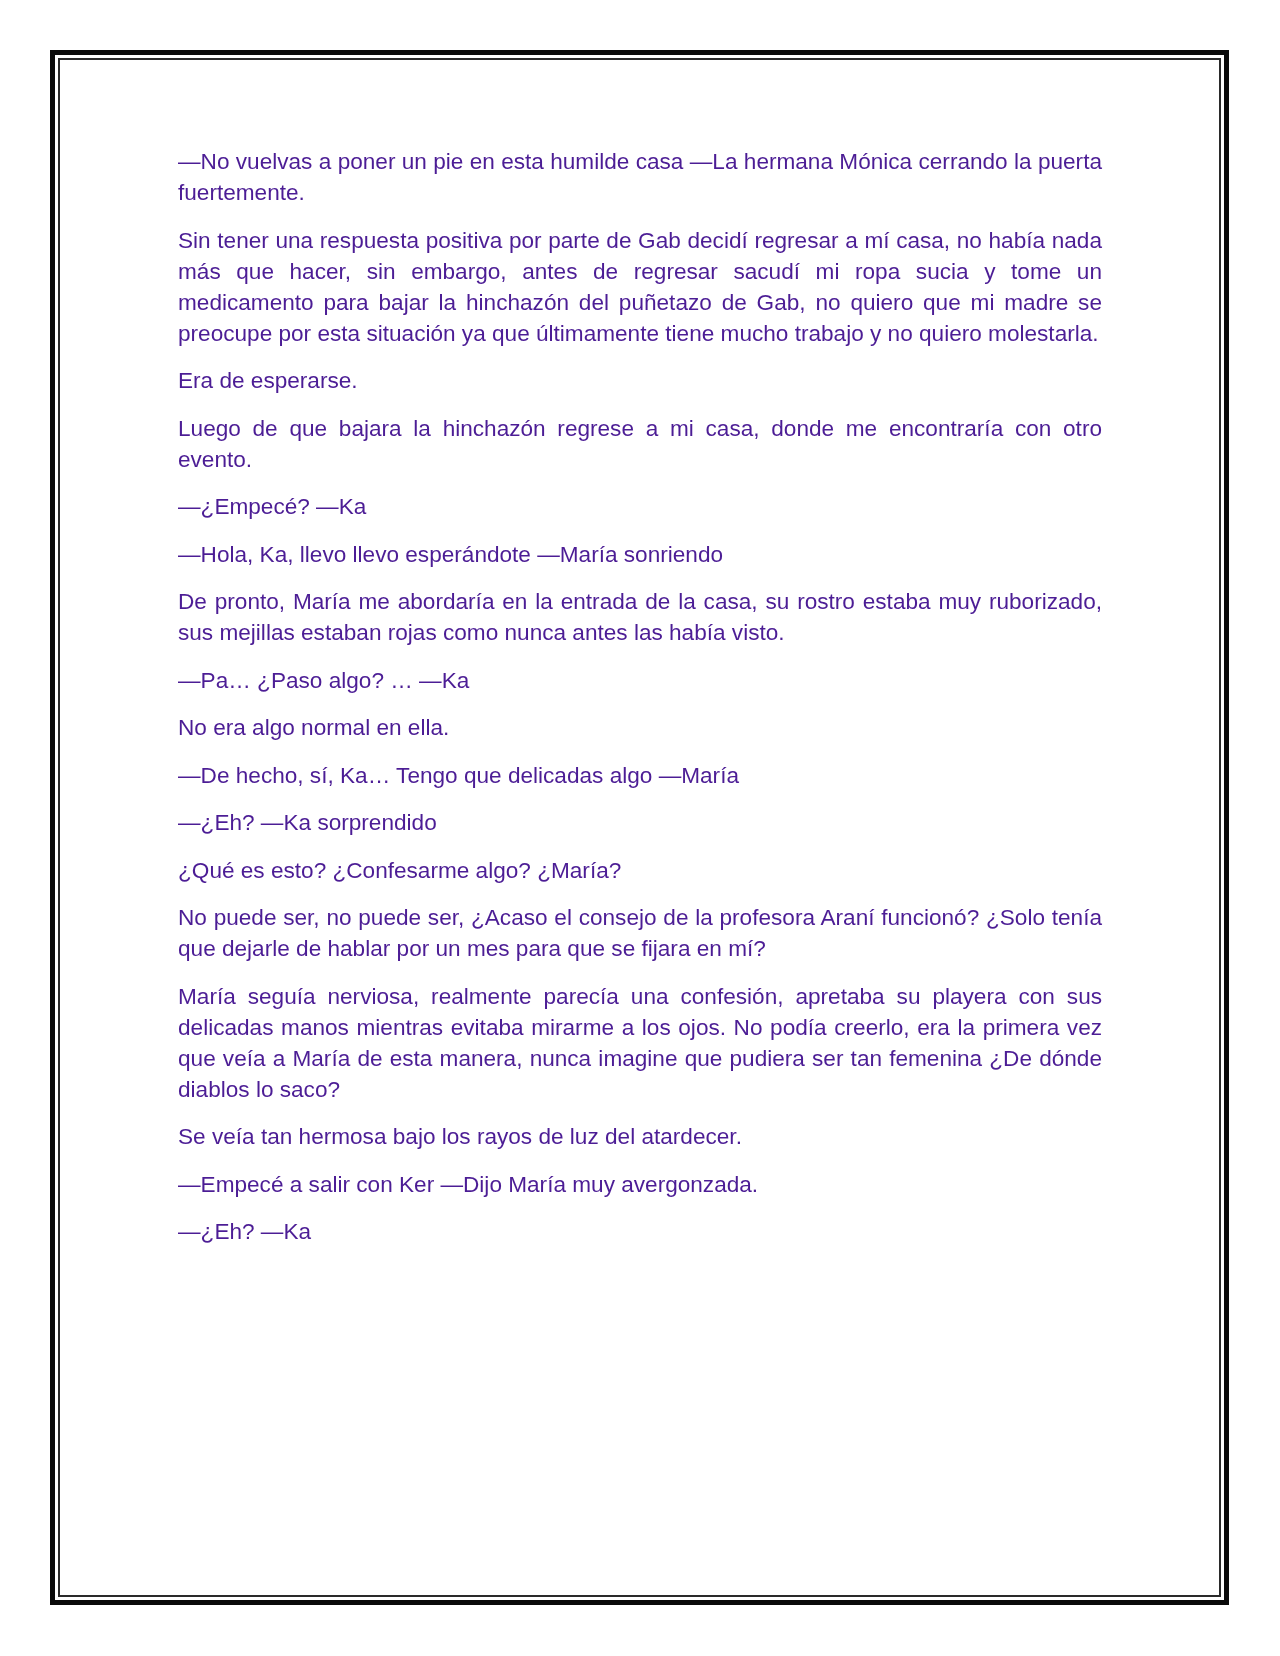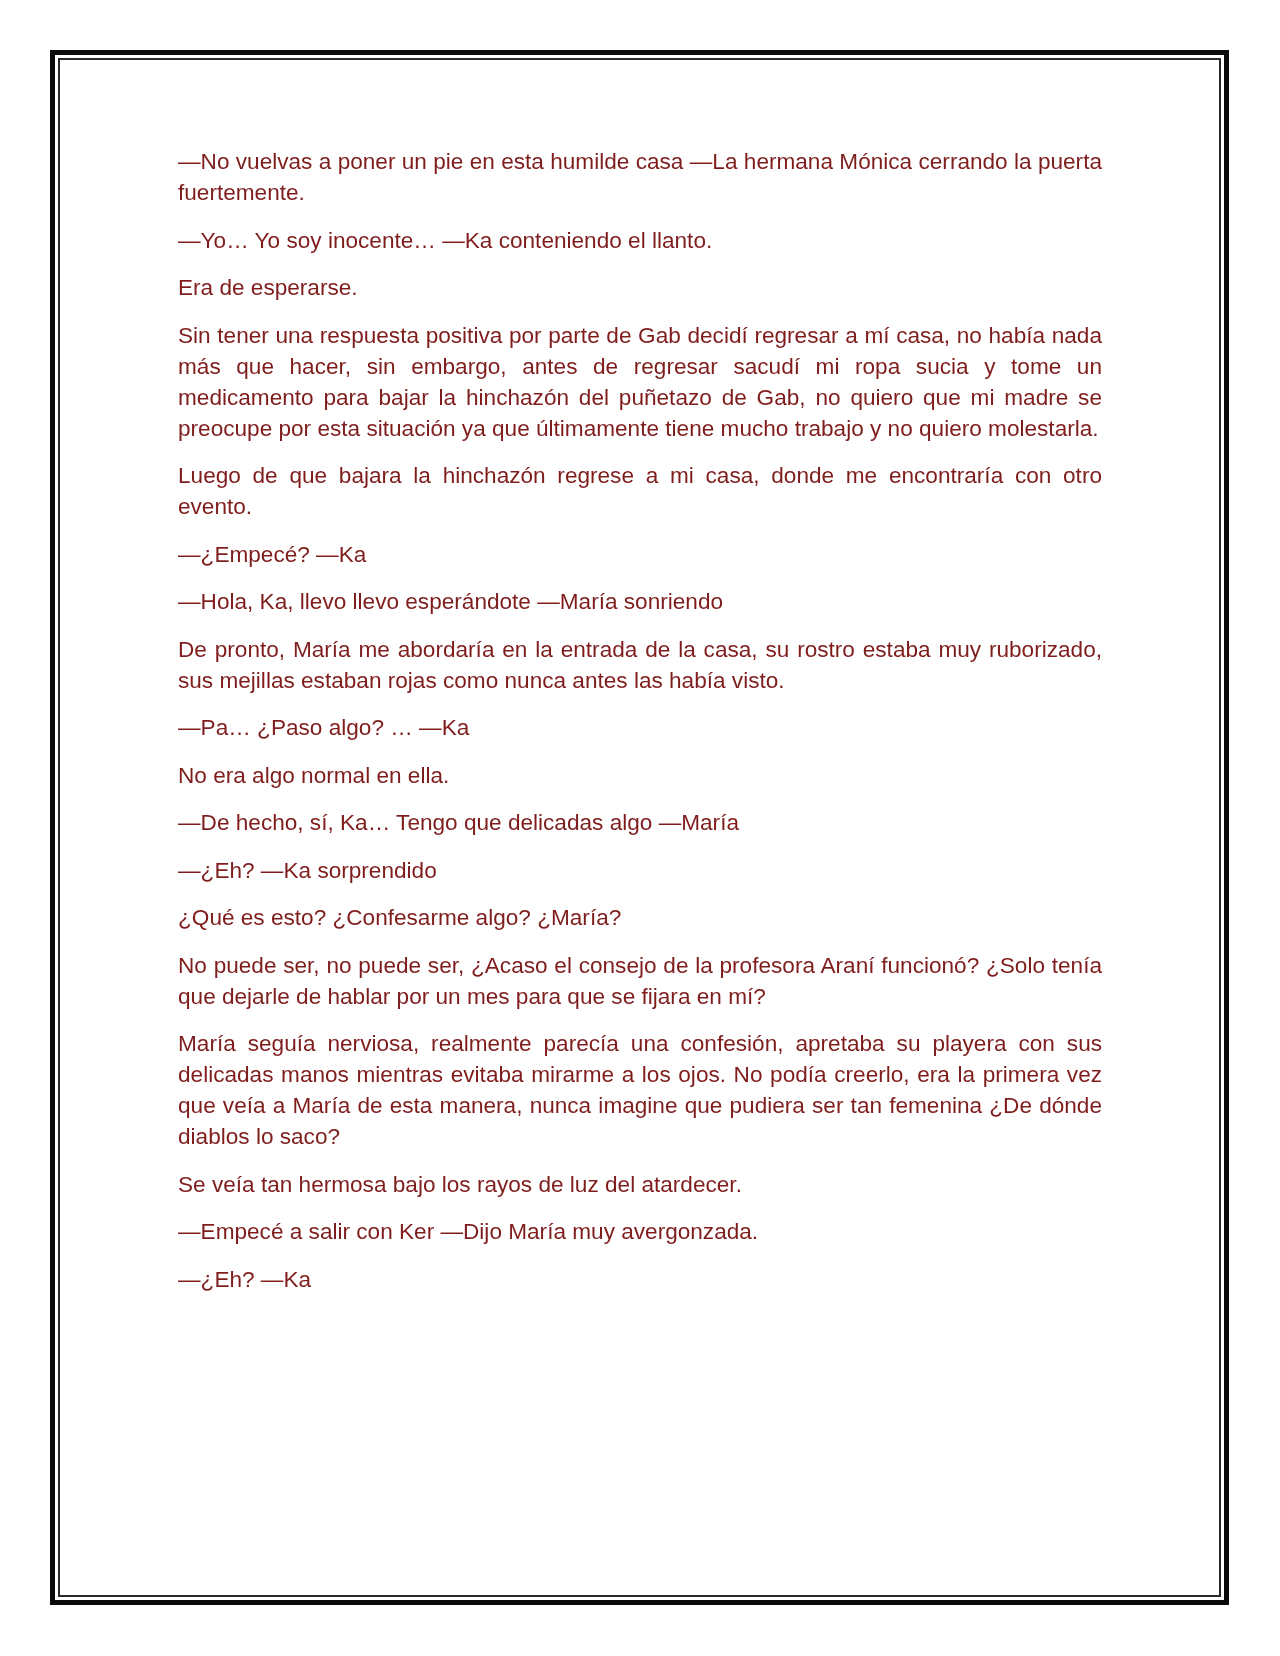--- a/index.html
+++ b/index.html
@@ -8,36 +8,35 @@
     position: absolute; left: 50px; top: 50px; width: 1179px; height: 1555px;
     box-sizing: border-box; border: 5px solid #0a0a0a;
   }
   .inner-border {
     position: absolute; left: 3px; top: 3px; right: 3px; bottom: 3px;
     border: 2px solid #2a2a2a;
   }
   .content {
     position: absolute; left: 178px; top: 146px; width: 924px;
     font-family: "Liberation Sans", sans-serif; font-size: 22.6px; line-height: 31px;
-    color: #7f1d1d;
+    color: #4c1d95;
   }
   .content p { margin: 0 0 16.5px 0; text-align: justify; }
 </style>
 </head>
 <body>
 
 <div class="outer-border">
   <div class="inner-border"></div>
 </div>
 
 <div class="content">
   <p>—No vuelvas a poner un pie en esta humilde casa —La hermana Mónica cerrando la puerta fuertemente.</p>
-  <p>—Yo… Yo soy inocente… —Ka conteniendo el llanto.</p>
+  <p>Sin tener una respuesta positiva por parte de Gab decidí regresar a mí casa, no había nada más que hacer, sin embargo, antes de regresar sacudí mi ropa sucia y tome un medicamento para bajar la hinchazón del puñetazo de Gab, no quiero que mi madre se preocupe por esta situación ya que últimamente tiene mucho trabajo y no quiero molestarla.</p>
   <p>Era de esperarse.</p>
-  <p>Sin tener una respuesta positiva por parte de Gab decidí regresar a mí casa, no había nada más que hacer, sin embargo, antes de regresar sacudí mi ropa sucia y tome un medicamento para bajar la hinchazón del puñetazo de Gab, no quiero que mi madre se preocupe por esta situación ya que últimamente tiene mucho trabajo y no quiero molestarla.</p>
   <p>Luego de que bajara la hinchazón regrese a mi casa, donde me encontraría con otro evento.</p>
   <p>—¿Empecé? —Ka</p>
   <p>—Hola, Ka, llevo llevo esperándote —María sonriendo</p>
   <p>De pronto, María me abordaría en la entrada de la casa, su rostro estaba muy ruborizado, sus mejillas estaban rojas como nunca antes las había visto.</p>
   <p>—Pa… ¿Paso algo? … —Ka</p>
   <p>No era algo normal en ella.</p>
   <p>—De hecho, sí, Ka… Tengo que delicadas algo —María</p>
   <p>—¿Eh? —Ka sorprendido</p>
   <p>¿Qué es esto? ¿Confesarme algo? ¿María?</p>
   <p>No puede ser, no puede ser, ¿Acaso el consejo de la profesora Araní funcionó? ¿Solo tenía que dejarle de hablar por un mes para que se fijara en mí?</p>

